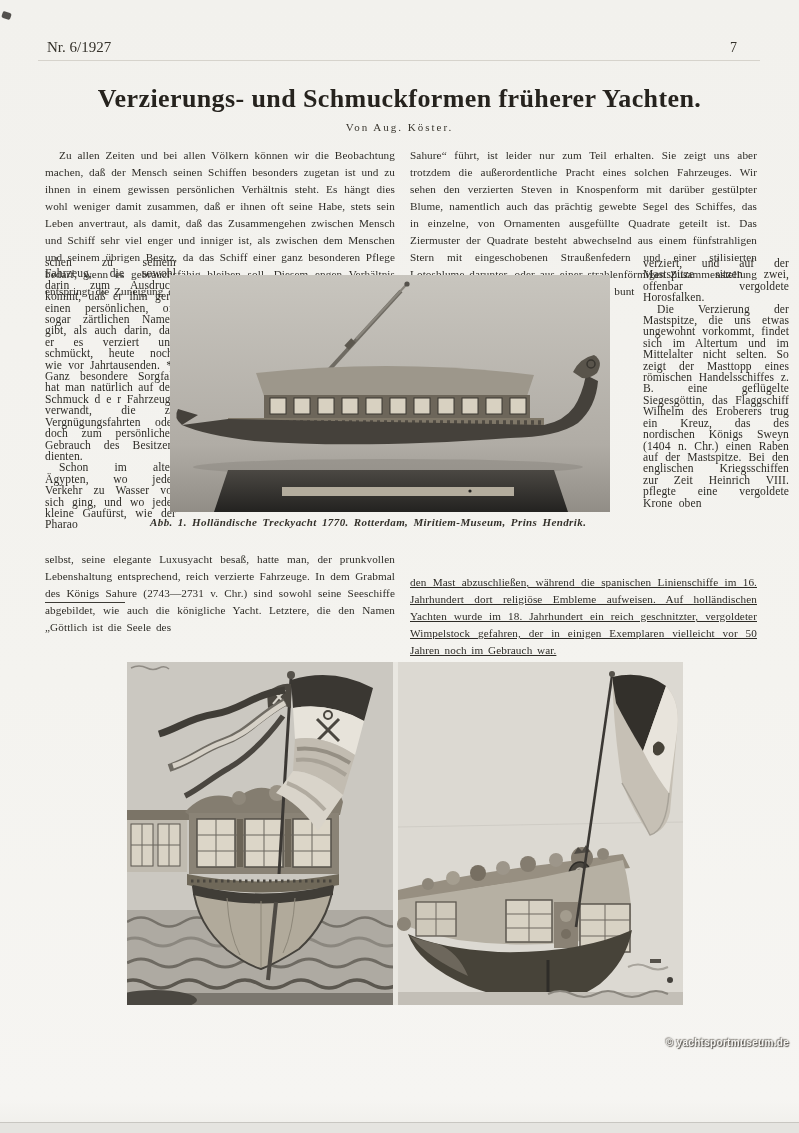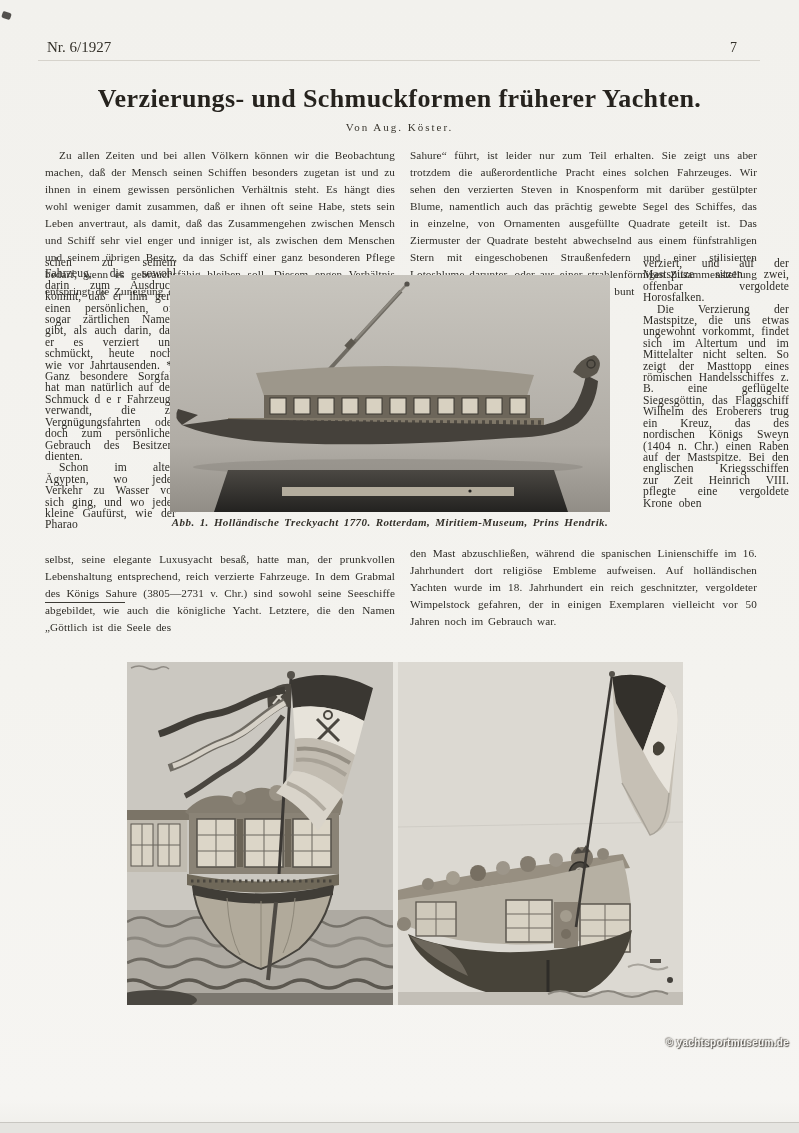--- a/index.html
+++ b/index.html
@@ -26,24 +26,24 @@
   .narrow{font-size:11.6px;line-height:11.4px;word-spacing:2.5px;}
   .narrow-r{word-spacing:3.2px;}
   .indent{text-indent:14px;}
   #lc1{left:45px;top:147px;width:350px;}
   #lc2{left:45px;top:257px;width:131px;}
   #lc3{left:45px;top:551px;width:350px;}
   #fn-rule{left:45px;top:602px;width:80px;height:1.4px;background:#3c3a35;}
   #footnote{left:45px;top:607px;width:350px;font-size:10.8px;line-height:11px;}
   #rc1{left:410px;top:147px;width:347px;}
   #rc2{left:611px;top:258px;width:146px;padding-left:32px;}
-  #rc3{left:410px;top:545px;width:347px;}
+  #rc3{left:410px;top:574px;width:347px;text-decoration:underline;}
   
   #fig1{left:170px;top:275px;width:440px;height:237px;}
-  #fig1-cap{left:150px;top:516px;width:480px;text-align:center;font-style:italic;font-size:11px;letter-spacing:.4px;word-spacing:2px;color:#33302a;font-weight:bold;}
+  #fig1-cap{left:150px;top:516px;width:480px;font-style:italic;font-size:11px;letter-spacing:.4px;word-spacing:2px;color:#33302a;font-weight:bold;}
   #fig2{left:127px;top:662px;width:556px;height:343px;}
   #fig2-cap{left:0;right:0;top:1019px;text-align:center;font-style:italic;font-size:11.5px;letter-spacing:.4px;word-spacing:2.5px;color:#33302a;font-weight:bold;}
   
   #watermark{
     right:10px;top:1037px;font-family:Liberation Sans, sans-serif;
     font-size:10px;font-weight:bold;color:#f7f6f3;
     text-shadow:1px 1px 1px #55524d,-1px -1px 1px #8d8a84,0 0 2px #6e6b66;
     letter-spacing:.3px;
   }
   #bottom-strip{left:0;top:1122px;width:799px;height:11px;background:#e5e4e0;border-top:1px solid #c8c6c1;}
@@ -63,21 +63,21 @@
   <div class="abs" id="byline">Von Aug. Köster.</div>
 
   <div class="abs bt" id="lc1">
     <p class="indent">Zu allen Zeiten und bei allen Völkern können wir die Beobachtung machen, daß der Mensch seinen Schiffen besonders zugetan ist und zu ihnen in einem gewissen persönlichen Verhältnis steht. Es hängt dies wohl weniger damit zusammen, daß er ihnen oft seine Habe, stets sein Leben anvertraut, als damit, daß das Zusammengehen zwischen Mensch und Schiff sehr viel enger und inniger ist, als zwischen dem Menschen und seinem übrigen Besitz, da das Schiff einer ganz besonderen Pflege bedarf, wenn es gebrauchsfähig bleiben soll. Diesem engen Verhältnis entspringt die Zuneigung des Men-</p>
   </div>
   <div class="abs bt narrow" id="lc2">
     <p>schen zu seinem Fahrzeug, die sowohl darin zum Ausdruck kommt, daß er ihm gern einen persönlichen, oft sogar zärtlichen Namen gibt, als auch darin, daß er es verziert und schmückt, heute noch, wie vor Jahrtausenden. *) Ganz besondere Sorgfalt hat man natürlich auf den Schmuck d e r Fahrzeuge verwandt, die zu Vergnügungsfahrten oder doch zum persönlichen Gebrauch des Besitzers dienten.</p>
     <p class="indent">Schon im alten Ägypten, wo jeder Verkehr zu Wasser vor sich ging, und wo jeder kleine Gaufürst, wie der Pharao</p>
   </div>
   <div class="abs bt" id="lc3">
-    <p>selbst, seine elegante Luxusyacht besaß, hatte man, der prunkvollen Lebenshaltung entsprechend, reich verzierte Fahrzeuge. In dem Grabmal des Königs Sahure (3805—2731 v. Chr.) sind sowohl seine Seeschiffe abgebildet, wie auch die königliche Yacht. Letztere, die den Namen „Göttlich ist die Seele des</p>
+    <p>selbst, seine elegante Luxusyacht besaß, hatte man, der prunkvollen Lebenshaltung entsprechend, reich verzierte Fahrzeuge. In dem Grabmal des Königs Sahure (2743—2731 v. Chr.) sind sowohl seine Seeschiffe abgebildet, wie auch die königliche Yacht. Letztere, die den Namen „Göttlich ist die Seele des</p>
   </div>
   <div class="abs" id="fn-rule"></div>
 
   <div class="abs bt" id="rc1">
     <p>Sahure“ führt, ist leider nur zum Teil erhalten. Sie zeigt uns aber trotzdem die außerordentliche Pracht eines solchen Fahrzeuges. Wir sehen den verzierten Steven in Knospenform mit darüber gestülpter Blume, namentlich auch das prächtig gewebte Segel des Schiffes, das in einzelne, von Ornamenten ausgefüllte Quadrate geteilt ist. Das Ziermuster der Quadrate besteht abwechselnd aus einem fünfstrahligen Stern mit eingeschobenen Straußenfedern und einer stilisierten Lotosblume darunter, oder aus einer strahlenförmigen Zusammenstellung von acht Lotosblumen. Auch die Rahe ist bunt</p>
   </div>
   <div class="abs bt narrow narrow-r" id="rc2">
     <p>verziert, und auf der Mastspitze sitzen zwei, offenbar vergoldete Horosfalken.</p>
     <p class="indent">Die Verzierung der Mastspitze, die uns etwas ungewohnt vorkommt, findet sich im Altertum und im Mittelalter nicht selten. So zeigt der Masttopp eines römischen Handelsschiffes z. B. eine geflügelte Siegesgöttin, das Flaggschiff Wilhelm des Eroberers trug ein Kreuz, das des nordischen Königs Sweyn (1404 n. Chr.) einen Raben auf der Mastspitze. Bei den englischen Kriegsschiffen zur Zeit Heinrich VIII. pflegte eine vergoldete Krone oben</p>
   </div>

